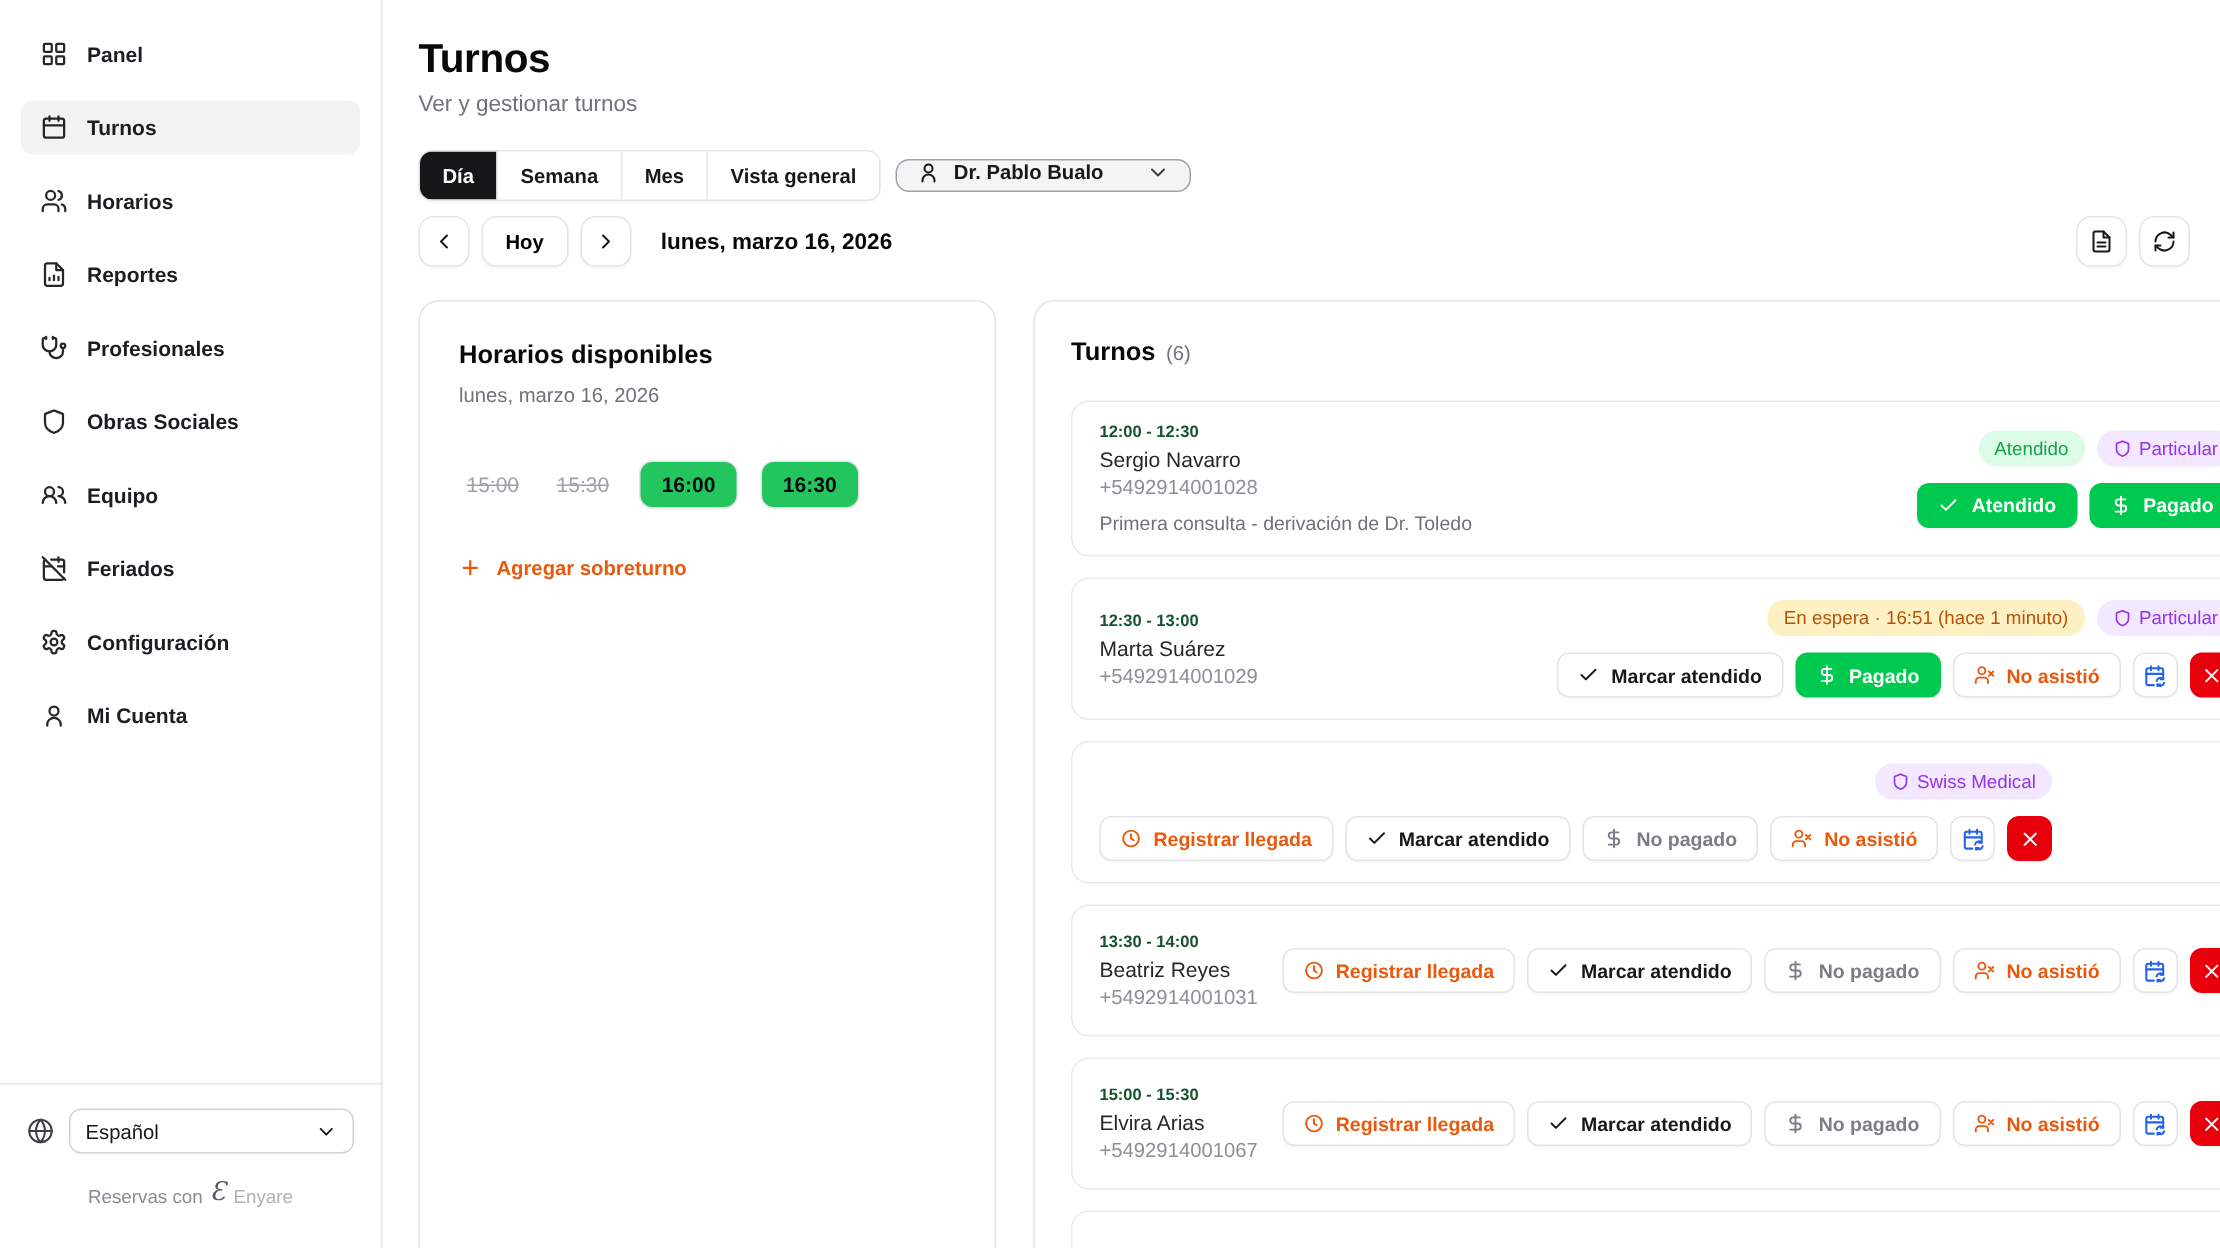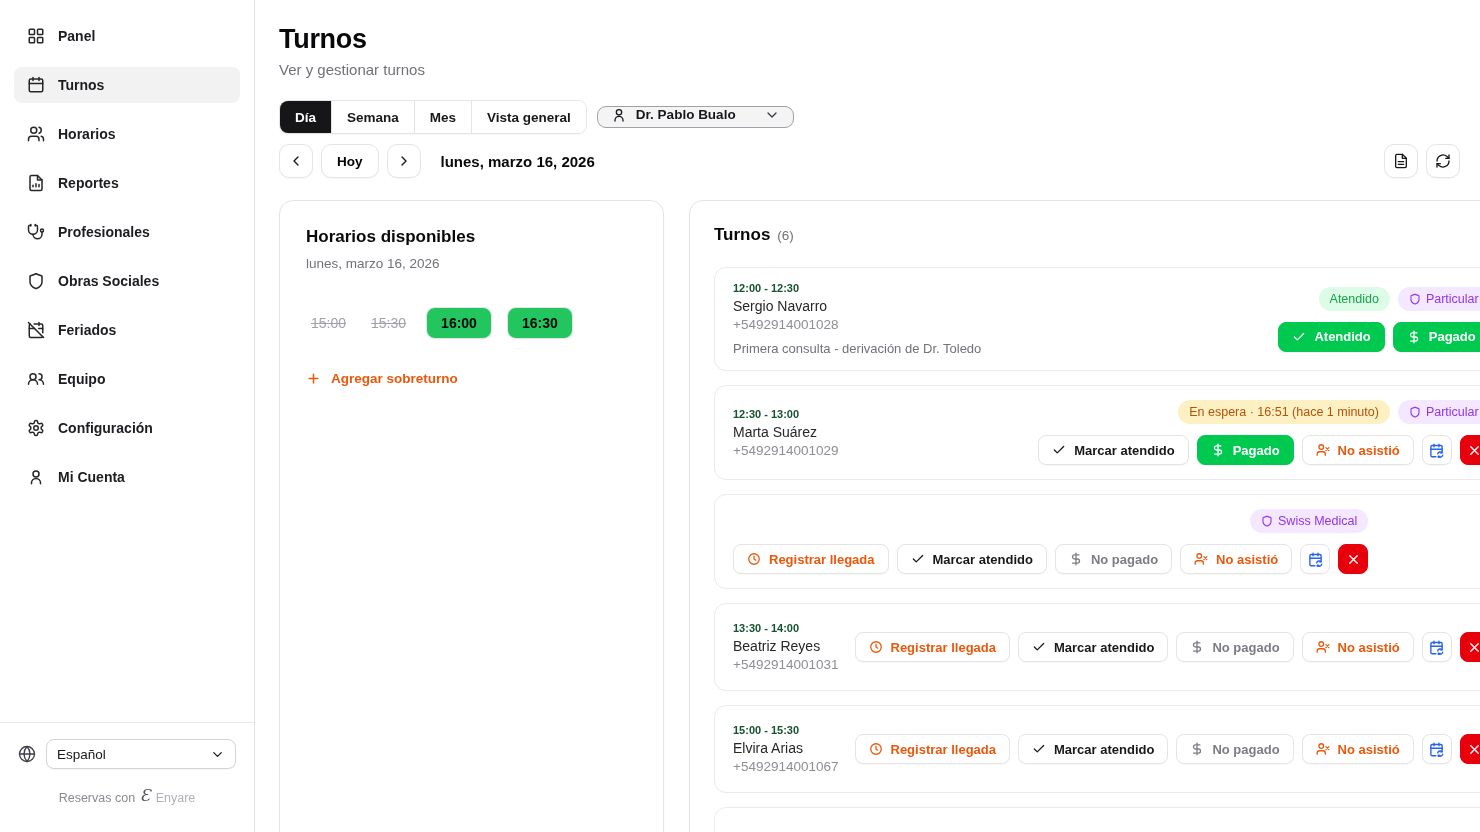--- a/index.html
+++ b/index.html
@@ -158,37 +158,37 @@
           <span class="nav-ic">
             <svg width="18" height="18" viewBox="0 0 24 24" fill="none" stroke="currentColor" stroke-width="2" stroke-linecap="round" stroke-linejoin="round">
               <path d="M20 13c0 5-3.5 7.5-7.7 9a.6.6 0 0 1-.6 0C7.5 20.5 4 18 4 13V6a1 1 0 0 1 .7-1c3.3-1.1 5.6-2 7-2.7a.8.8 0 0 1 .6 0c1.4.7 3.7 1.6 7 2.7a1 1 0 0 1 .7 1z"></path>
             </svg>
           </span>
           <span>Obras Sociales</span>
         </div>
         <div class="nav-item">
           <span class="nav-ic">
             <svg width="18" height="18" viewBox="0 0 24 24" fill="none" stroke="currentColor" stroke-width="2" stroke-linecap="round" stroke-linejoin="round">
+              <path d="M14 19a6 6 0 0 0-12 0"></path>
+              <circle cx="8" cy="9" r="4"></circle>
+              <path d="M22 19a6 6 0 0 0-6-6 4 4 0 1 0 0-8"></path>
+            </svg>
+          </span>
+          <span>Equipo</span>
+        </div>
+        <div class="nav-item">
+          <span class="nav-ic">
+            <svg width="18" height="18" viewBox="0 0 24 24" fill="none" stroke="currentColor" stroke-width="2" stroke-linecap="round" stroke-linejoin="round">
               <path d="M4.2 4.2A2 2 0 0 0 3 6v14a2 2 0 0 0 2 2h14a2 2 0 0 0 1.8-1.2"></path>
               <path d="M21 15.5V6a2 2 0 0 0-2-2H9.5"></path>
               <path d="M16 2v4M3 10h7M21 10h-5.5"></path>
               <path d="m2 2 20 20"></path>
             </svg>
           </span>
           <span>Feriados</span>
-        </div>
-        <div class="nav-item">
-          <span class="nav-ic">
-            <svg width="18" height="18" viewBox="0 0 24 24" fill="none" stroke="currentColor" stroke-width="2" stroke-linecap="round" stroke-linejoin="round">
-              <path d="M14 19a6 6 0 0 0-12 0"></path>
-              <circle cx="8" cy="9" r="4"></circle>
-              <path d="M22 19a6 6 0 0 0-6-6 4 4 0 1 0 0-8"></path>
-            </svg>
-          </span>
-          <span>Equipo</span>
         </div>
         <div class="nav-item">
           <span class="nav-ic">
             <svg width="18" height="18" viewBox="0 0 24 24" fill="none" stroke="currentColor" stroke-width="2" stroke-linecap="round" stroke-linejoin="round">
               <path d="M12.22 2h-.44a2 2 0 0 0-2 2v.18a2 2 0 0 1-1 1.73l-.43.25a2 2 0 0 1-2 0l-.15-.08a2 2 0 0 0-2.73.73l-.22.38a2 2 0 0 0 .73 2.73l.15.1a2 2 0 0 1 1 1.72v.51a2 2 0 0 1-1 1.74l-.15.09a2 2 0 0 0-.73 2.73l.22.38a2 2 0 0 0 2.73.73l.15-.08a2 2 0 0 1 2 0l.43.25a2 2 0 0 1 1 1.73V20a2 2 0 0 0 2 2h.44a2 2 0 0 0 2-2v-.18a2 2 0 0 1 1-1.73l.43-.25a2 2 0 0 1 2 0l.15.08a2 2 0 0 0 2.73-.73l.22-.39a2 2 0 0 0-.73-2.73l-.15-.08a2 2 0 0 1-1-1.74v-.5a2 2 0 0 1 1-1.74l.15-.09a2 2 0 0 0 .73-2.73l-.22-.38a2 2 0 0 0-2.73-.73l-.15.08a2 2 0 0 1-2 0l-.43-.25a2 2 0 0 1-1-1.73V4a2 2 0 0 0-2-2z"></path>
               <circle cx="12" cy="12" r="3"></circle>
             </svg>
           </span>
           <span>Configuración</span>
         </div>

